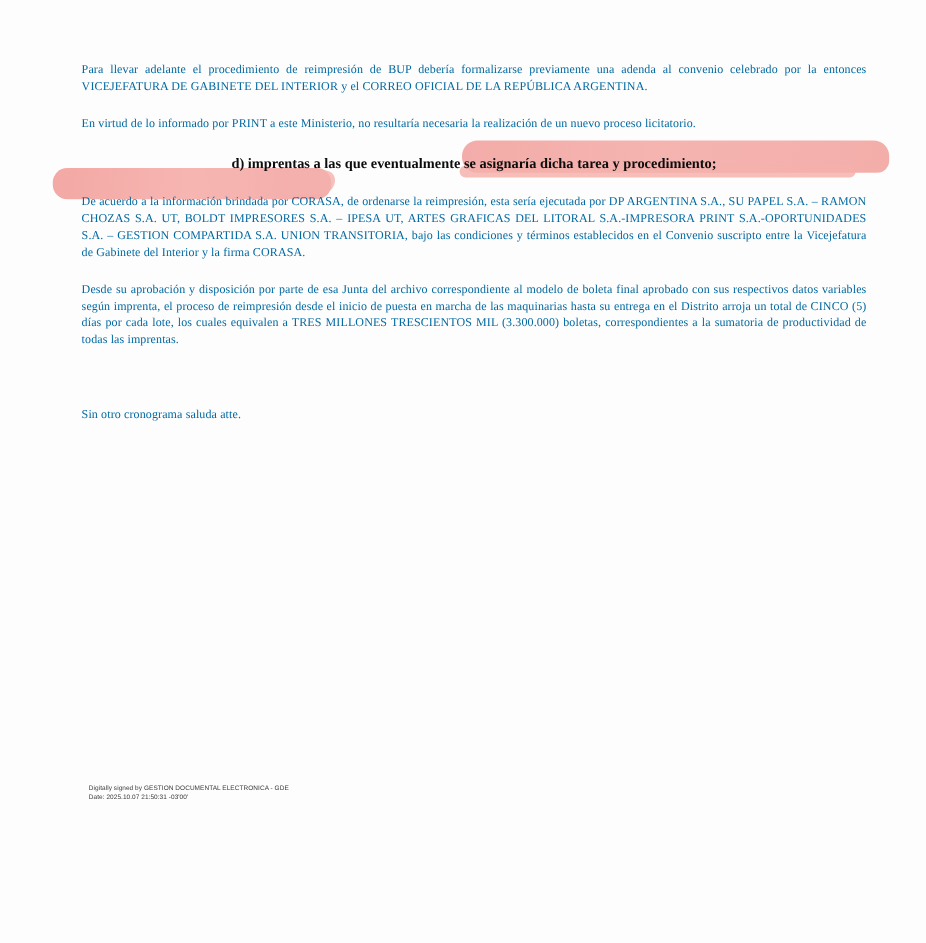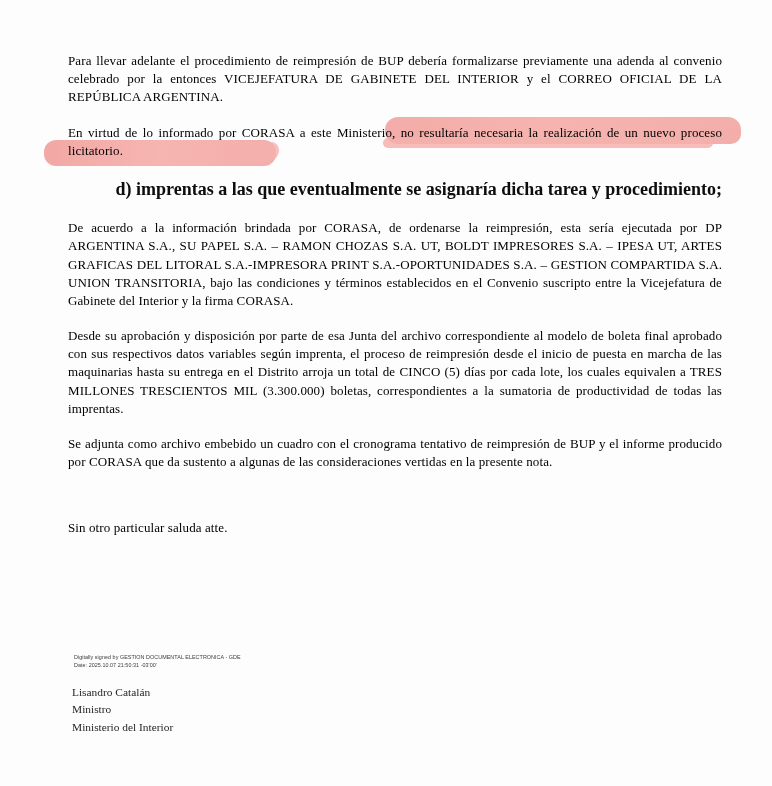--- a/index.html
+++ b/index.html
@@ -27,37 +27,37 @@
   
   .body-col {
     position: absolute;
     left: 68px;
     top: 52px;
     width: 654px;
   }
 
   p.para {
     margin: 0 0 17px 0;
-    font-size: 13px;
+    font-size: 10px;
     line-height: 1.40;
     text-align: justify;
     text-justify: inter-word;
-    color: #000000;
+    color: #0369a1;
     letter-spacing: 0.1px;
     position: relative;
     z-index: 2;
   }
   p.para:last-child { margin-bottom: 0; }
 
   p.heading {
     margin: 0 0 17px 0;
-    font-size: 18px;
+    font-size: 12px;
     line-height: 1.40;
     font-weight: bold;
-    text-align: right;
+    text-align: center;
     color: #0d0d0d;
     position: relative;
     z-index: 2;
   }
 
   .gap-lg { height: 31px; }
 
   
   .hl {
     position: absolute;
@@ -137,42 +137,36 @@
 
 <div class="page">
 
   <div class="hl hl-top"></div>
   <div class="hl hl-bottom"></div>
 
   <div class="body-col">
 
     <p class="para">Para llevar adelante el procedimiento de reimpresión de BUP debería formalizarse previamente una adenda al convenio celebrado por la entonces VICEJEFATURA DE GABINETE DEL INTERIOR y el CORREO OFICIAL DE LA REPÚBLICA ARGENTINA.</p>
 
-    <p class="para">En virtud de lo informado por CORASA a este Ministerio, no resultaría necesaria la realización de un nuevo proceso licitatorio.</p>
+    <p class="para">En virtud de lo informado por PRINT a este Ministerio, no resultaría necesaria la realización de un nuevo proceso licitatorio.</p>
 
     <p class="heading">d) imprentas a las que eventualmente se asignaría dicha tarea y procedimiento;</p>
 
     <p class="para">De acuerdo a la información brindada por CORASA, de ordenarse la reimpresión, esta sería ejecutada por DP ARGENTINA S.A., SU PAPEL S.A. – RAMON CHOZAS S.A. UT, BOLDT IMPRESORES S.A. – IPESA UT, ARTES GRAFICAS DEL LITORAL S.A.-IMPRESORA PRINT S.A.-OPORTUNIDADES S.A. – GESTION COMPARTIDA S.A. UNION TRANSITORIA, bajo las condiciones y términos establecidos en el Convenio suscripto entre la Vicejefatura de Gabinete del Interior y la firma CORASA.</p>
 
 
 
     <p class="para">Desde su aprobación y disposición por parte de esa Junta del archivo correspondiente al modelo de boleta final aprobado con sus respectivos datos variables según imprenta, el proceso de reimpresión desde el inicio de puesta en marcha de las maquinarias hasta su entrega en el Distrito arroja un total de CINCO (5) días por cada lote, los cuales equivalen a TRES MILLONES TRESCIENTOS MIL (3.300.000) boletas, correspondientes a la sumatoria de productividad de todas las imprentas.</p>
 
-    <p class="para">Se adjunta como archivo embebido un cuadro con el cronograma tentativo de reimpresión de BUP y el informe producido por CORASA que da sustento a algunas de las consideraciones vertidas en la presente nota.</p>
 
     <div class="gap-lg"></div>
 
-    <p class="para">Sin otro particular saluda atte.</p>
+    <p class="para">Sin otro cronograma saluda atte.</p>
 
   </div>
 
   <div class="sig-stamp">
     <div>Digitally signed by GESTION DOCUMENTAL ELECTRONICA - GDE</div>
     <div>Date: 2025.10.07 21:50:31 -03'00'</div>
   </div>
 
-  <div class="sig-name">
-    <div>Lisandro Catalán</div>
-    <div>Ministro</div>
-    <div>Ministerio del Interior</div>
-  </div>
 
 </div>
 
 </body></html>

